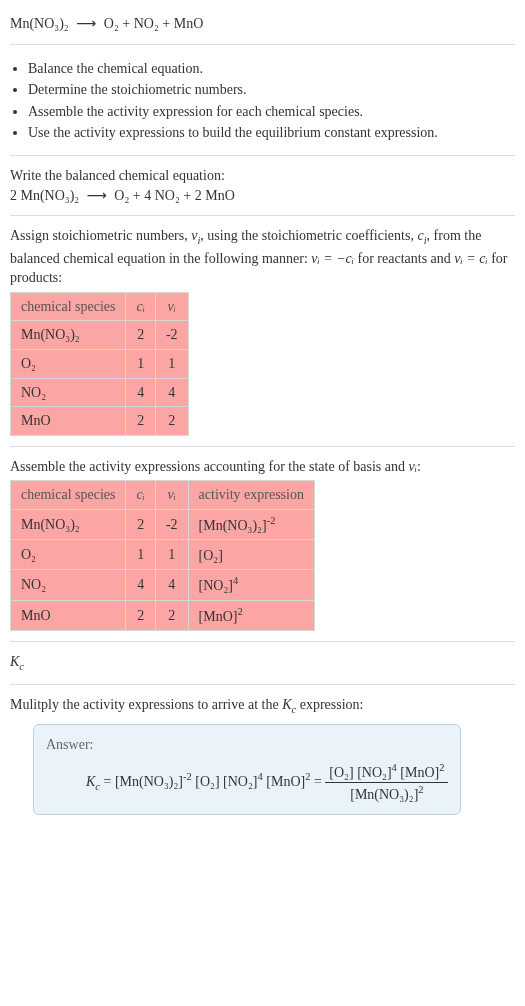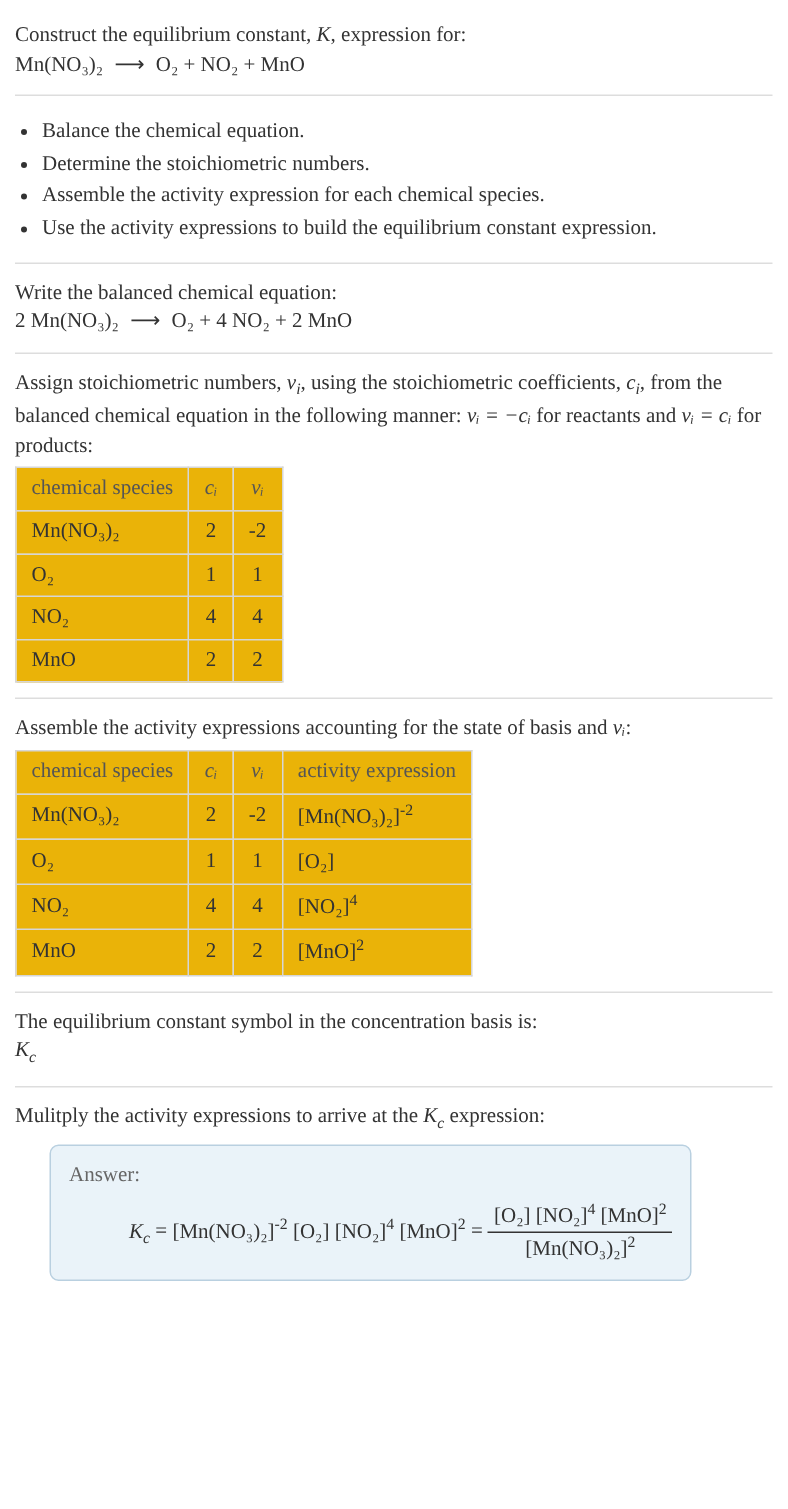--- a/index.html
+++ b/index.html
@@ -39,21 +39,21 @@
     margin: 2px 0;
   }
   table.data {
     border-collapse: collapse;
     margin-top: 4px;
   }
   table.data th, table.data td {
     border: 1px solid #d6d6d6;
     padding: 4px 10px;
     text-align: left;
-    background: #eab308;
+    background: #fca5a5;
   }
   table.data th {
     color: #555;
     font-weight: normal;
   }
   table.data td.num, table.data th.num {
     text-align: center;
   }
   .ital { font-style: italic; }
   .answer-box {
@@ -85,23 +85,20 @@
   }
   .eq-indent {
     padding-left: 40px;
   }
 </style>
 </head>
 <body>
 
 <div class="section lead">
   <div>
-    <span>Construct the equilibrium constant, </span><span class="ital">K</span><span>, expression for:</span>
-  </div>
-  <div>
     <span>Mn(NO₃)₂</span>
     <span class="arrow">⟶</span>
     <span>O₂ + NO₂ + MnO</span>
   </div>
 </div>
 
 <hr class="sep">
 
 <div class="section lead">
   <ul class="plan">
@@ -198,21 +195,20 @@
       <td class="num">2</td>
       <td><span>[MnO]</span><sup>2</sup></td>
     </tr>
   </tbody>
     </table>
 </div>
 
 <hr class="sep">
 
 <div class="section lead">
-  <div>The equilibrium constant symbol in the concentration basis is:</div>
   <div class="ital"><span>K</span><sub>c</sub></div>
 </div>
 
 <hr class="sep">
 
 <div class="section lead">
   <div>
     <span>Mulitply the activity expressions to arrive at the </span><span class="ital"><span>K</span><sub>c</sub></span><span> expression:</span>
   </div>
 

